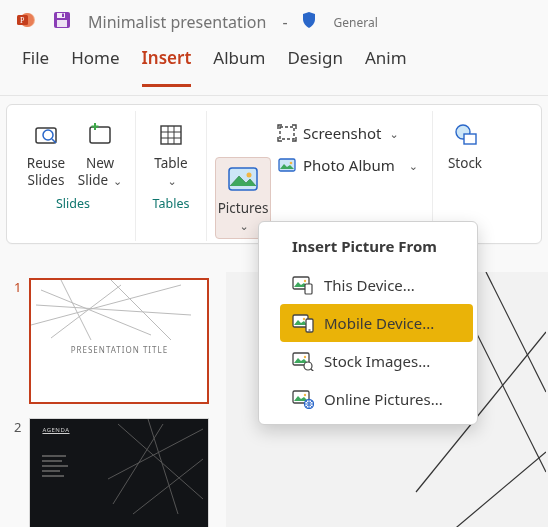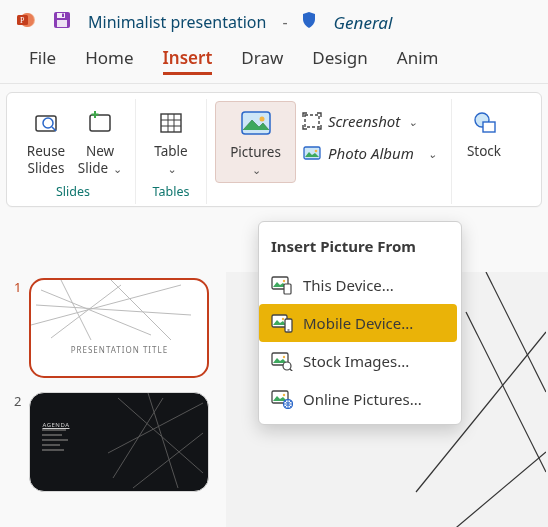--- a/index.html
+++ b/index.html
@@ -14,42 +14,41 @@
     position: relative;
   }
   .title-bar {
     display: flex;
     align-items: center;
     gap: 8px;
     padding: 10px 16px 12px 16px;
   }
   .title-bar .title-text {
     font-size: 16px;
-    color: #0c4a6e;
+    color: #737373;
     margin-left: 8px;
   }
   .title-bar .title-gray { color: #6b6b6b; }
   .ribbon-tabs {
     display: flex;
     gap: 22px;
     padding: 0 22px 8px 22px;
     font-size: 17px;
     color: #3a3a3a;
     border-bottom: 1px solid #e5e5e5;
   }
   .ribbon-tabs .tab {
     padding-bottom: 6px;
     cursor: default;
-    margin-left: 7px;
   }
   .ribbon-tabs .tab.active {
     color: #c43e1c;
     border-bottom: 3px solid #c43e1c;
     font-weight: 600;
-    padding-bottom: 3px;
+    padding-bottom: 15px;
   }
   .ribbon-body {
     display: flex;
     background: #fff;
     border: 1px solid #dedede;
     border-radius: 6px;
     margin: 8px 6px;
     padding: 6px 4px 2px 4px;
     box-shadow: 0 1px 1px rgba(0,0,0,0.02);
   }
@@ -88,33 +87,32 @@
   .chev { font-size: 11px; color: #555; margin-left: 2px; }
   .small-option {
     display: flex;
     align-items: center;
     gap: 6px;
     font-size: 15px;
     color: #333;
     padding: 4px 4px;
     margin: 2px 2px;
     white-space: nowrap;
-    font-style: italic;
   }
   .vert-stack { display:flex; flex-direction:column; align-items:flex-start; padding-top:4px; }
   .dropdown-menu {
     position: absolute;
     top: 221px;
     left: 258px;
-    width: 204px;
+    width: 220px;
     background: #fff;
     border: 1px solid #d0d0d0;
     border-radius: 6px;
     box-shadow: 0 6px 18px rgba(0,0,0,0.18);
-    padding: 8px 4px 6px 0;
+    padding: 8px 4px 6px 21px;
     z-index: 50;
   }
   .dropdown-menu .menu-header {
     font-size: 15px;
     font-weight: 700;
     padding: 6px 12px 10px 12px;
   }
   .dropdown-menu .menu-item {
     display: flex;
     align-items: center;
@@ -134,22 +132,22 @@
     right: 0;
     bottom: 0;
   }
   .slide-panel {
     padding: 6px 10px 6px 14px;
     width: 226px;
   }
   .slide-row { display:flex; gap:8px; margin-bottom:14px; }
   .slide-num { font-size: 13px; color: #c24820; }
   .slide-thumb {
-    width: 180px; height: 100px;
-    border-radius: 15px;
+    width: 180px; height: 126px;
+    border-radius: 0;
     background: #fff;
     border: 1px solid #d8d8d8;
     position: relative;
     overflow:hidden;
   }
   .slide-thumb.selected {
     border: 2.5px solid #c43e1c;
   }
   .slide-thumb.dark {
     background: #121417;
@@ -158,21 +156,21 @@
     position:absolute;
     top: 64px;
     width:100%;
     text-align:center;
     font-size:8px;
     letter-spacing:1px;
     color:#777;
   }
   .agenda-label {
     position:absolute;
-    top: 28px; left: 12px;
+    top: 7px; left: 12px;
     font-size:6px;
     letter-spacing:0.5px;
     color:#cfcfcf;
     text-decoration:underline;
   }
   .canvas-area {
     flex:1;
     background:#f2f2f2;
     position:relative;
   }
@@ -199,28 +197,28 @@
         <rect x="10" y="3.5" width="2" height="3.5" fill="#8a3db6"></rect>
       </svg>
   </span>
   <span class="title-text">Minimalist presentation</span>
   <span class="title-text title-gray">-</span>
   <span style="margin-left:4px;">
     <svg width="18" height="18" viewBox="0 0 18 18">
         <path d="M9 1 L15 3 V8 C15 12 12 15.5 9 17 C6 15.5 3 12 3 8 V3 Z" fill="#2a67c9"></path>
       </svg>
   </span>
-  <span class="title-text" style="font-size:17px;font-style:italic;">General</span>
+  <span class="title-text" style="font-size:12px;">General</span>
 </div>
 
 <div class="ribbon-tabs">
   <span class="tab">File</span>
   <span class="tab">Home</span>
   <span class="tab active">Insert</span>
-  <span class="tab">Draw</span>
+  <span class="tab">Album</span>
   <span class="tab">Design</span>
   <span class="tab">Anim</span>
 </div>
 
 <div class="ribbon-body">
   <div class="ribbon-group">
     <div class="btn-big-row">
       <div class="btn-big">
         <div class="iconwrap">
             <svg width="30" height="30" viewBox="0 0 30 30">
@@ -257,21 +255,21 @@
             </svg>
           </div>
         <span><span>Table</span><br><span class="chev">⌄</span></span>
       </div>
     </div>
     <div class="ribbon-grouplabel">Tables</div>
   </div>
 
   <div class="ribbon-group" style="border-right:none;">
     <div style="display:flex;">
-      <div class="btn-big active" style="width:81px;">
+      <div class="btn-big active" style="width:56px;margin-top:44px;">
         <div class="iconwrap">
             <svg width="34" height="32" viewBox="0 0 34 32">
               <rect x="3" y="4" width="28" height="22" rx="3" fill="#cde6f7" stroke="#2a67c9" stroke-width="1.5"></rect>
               <circle cx="23" cy="11" r="2.5" fill="#f2b544"></circle>
               <path d="M4 22 L13 12 L20 19 L24 15 L30 22" fill="#3ea85e" stroke="#2a7a3e" stroke-width="0.6"></path>
             </svg>
           </div>
         <span><span>Pictures</span><br><span class="chev">⌄</span></span>
       </div>
       <div class="vert-stack">

